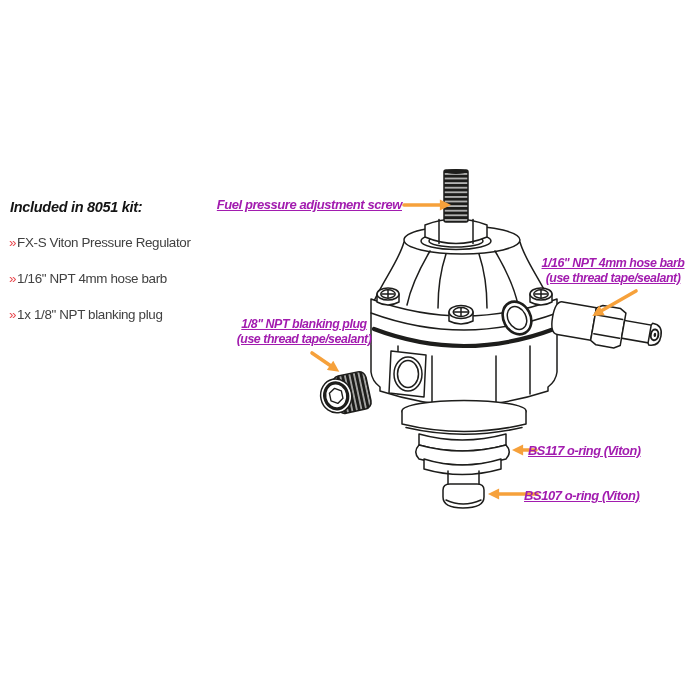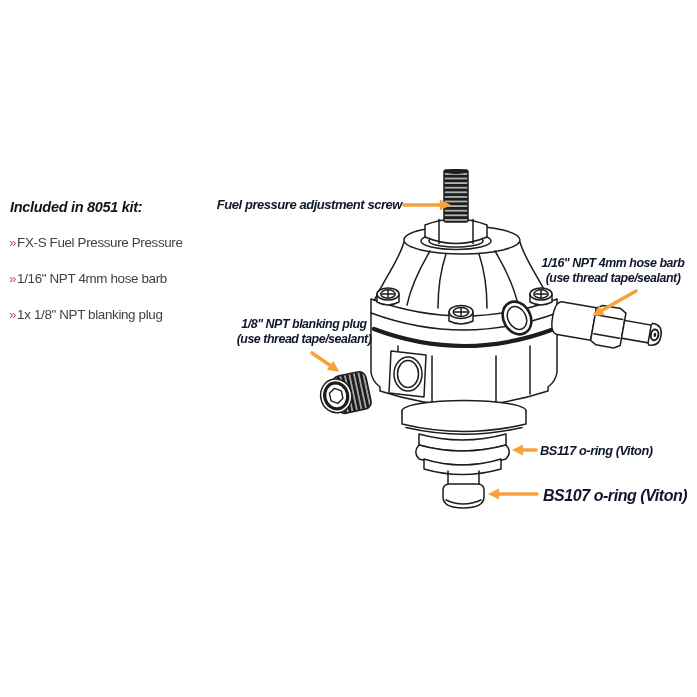--- a/index.html
+++ b/index.html
@@ -10,29 +10,29 @@
 
   
   .kit{position:absolute;left:9px;top:200px;width:232px;}
   .kit-heading{font-weight:bold;font-style:italic;font-size:14.5px;line-height:15px;
                color:#141414;letter-spacing:-0.3px;margin:0 0 21px 1px;white-space:nowrap;}
   .kit-item{font-size:13.4px;line-height:14px;color:#414141;letter-spacing:-0.35px;
             margin-bottom:22px;white-space:nowrap;}
   .chev{color:#E8474D;margin-right:1px;}
 
   
-  .co{position:absolute;font-weight:bold;font-style:italic;color:#0f172a;
-      font-size:12.4px;line-height:15px;letter-spacing:-0.45px;white-space:nowrap;}
+  .co{position:absolute;font-weight:bold;font-style:italic;color:#a21caf;
+      font-size:12.4px;line-height:15px;letter-spacing:-0.45px;white-space:nowrap;text-decoration:underline;}
   .co-right{text-align:right;}
   .co-center{text-align:center;}
   #co-adjust{left:206px;top:197px;width:196px;font-size:13px;}
   #co-barb{left:532px;top:256px;width:162px;}
   #co-plug{left:228px;top:317px;width:152px;}
-  #co-bs117{left:540px;top:443px;font-size:12.8px;}
-  #co-bs107{left:543px;top:488px;font-size:16px;}
+  #co-bs117{left:528px;top:443px;font-size:12.8px;}
+  #co-bs107{left:524px;top:488px;font-size:13px;}
 </style>
 </head>
 <body>
 
 <div class="stage">
 
   <svg class="draw" width="697" height="697" viewBox="0 0 697 697">
     <defs>
       <pattern id="thrH" width="5" height="4.6" patternUnits="userSpaceOnUse">
         <rect width="5" height="4.6" fill="#1d1d1b"></rect>
@@ -150,21 +150,21 @@
       <line x1="404" y1="205" x2="441" y2="205" marker-end="url(#ah)"></line>
       <line x1="636" y1="291" x2="601" y2="311" marker-end="url(#ah)"></line>
       <line x1="312" y1="353" x2="331" y2="366" marker-end="url(#ah)"></line>
       <line x1="536" y1="450" x2="522" y2="450" marker-end="url(#ah)"></line>
       <line x1="537" y1="494" x2="498" y2="494" marker-end="url(#ah)"></line>
     </g>
   </svg>
 
   <div class="kit">
     <div class="kit-heading">Included in 8051 kit:</div>
-    <div class="kit-item"><span class="chev">»</span><span>FX-S Fuel Pressure Pressure</span></div>
+    <div class="kit-item"><span class="chev">»</span><span>FX-S Viton Pressure Regulator</span></div>
     <div class="kit-item"><span class="chev">»</span><span>1/16" NPT 4mm hose barb</span></div>
     <div class="kit-item"><span class="chev">»</span><span>1x 1/8" NPT blanking plug</span></div>
   </div>
 
   <div class="co co-right" id="co-adjust">Fuel pressure adjustment screw</div>
 
   <div class="co co-center" id="co-barb">
     <div>1/16" NPT 4mm hose barb</div>
     <div>(use thread tape/sealant)</div>
   </div>

